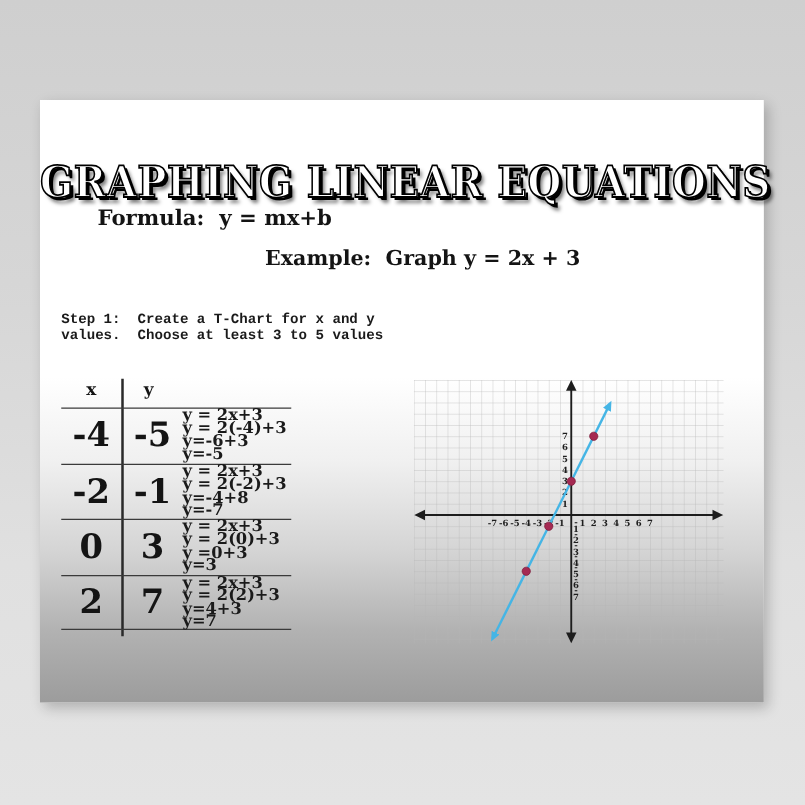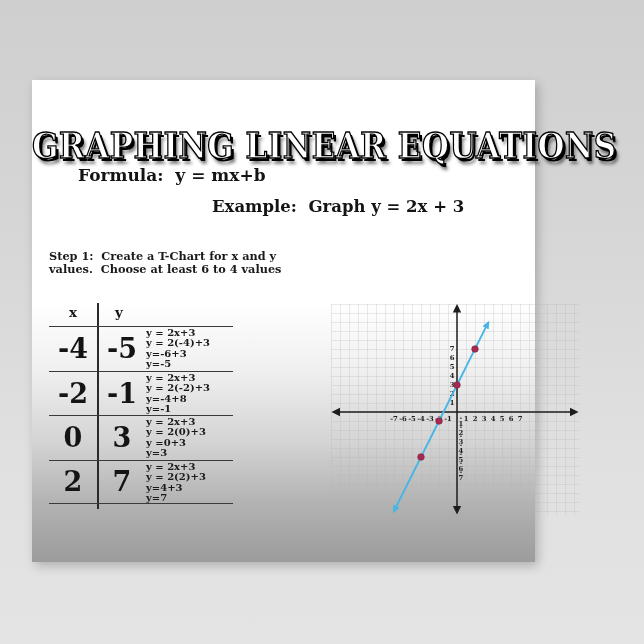--- a/index.html
+++ b/index.html
@@ -1,58 +1,58 @@
 <!DOCTYPE html>
 <html><head>
 <meta charset="utf-8">
 <style>
   html,body{margin:0;padding:0;}
   .stage{position:relative;width:644px;height:644px;overflow:hidden;
     background:linear-gradient(180deg,#cfcfcf 0%,#d6d6d6 35%,#e0e0e0 70%,#e4e4e4 100%);
     font-family:"DejaVu Serif",serif;}
-  .poster{position:absolute;left:32px;top:80px;width:503px;height:482px;
+  .poster{position:absolute;left:32px;top:80px;width:579px;height:482px;
     background:linear-gradient(180deg,#ffffff 0%,#ffffff 46%,#f0f0f0 60%,#d4d4d4 75%,#b2b2b2 88%,#9c9c9c 100%);
     box-shadow:3px 4px 10px rgba(0,0,0,0.22);}
   .title{position:absolute;top:46px;left:0;width:100%;text-align:center;
     font-weight:bold;font-size:31px;letter-spacing:0.5px;color:#ffffff;
     -webkit-text-stroke:1.25px #000;
     text-shadow:2.5px 2.5px 0 #000, 4px 4.5px 3px rgba(0,0,0,0.5);
     transform:scaleY(1.12);transform-origin:center top;white-space:pre;}
   .formula{position:absolute;left:46px;top:85px;font-size:17px;font-weight:bold;color:#141414;white-space:pre;text-align:right;}
   .example{position:absolute;left:180px;top:117px;font-size:16.5px;font-weight:bold;color:#141414;white-space:pre;}
   .steptext{position:absolute;top:170px;font-size:11.3px;line-height:13px;font-weight:bold;color:#1a1a1a;}
-  .steptext div{white-space:pre;}
+  .steptext div{white-space:pre;font-family:Liberation Mono, monospace;}
   .step1{left:17px;width:270px;}
   .step2{left:317px;width:250px;}
   
   .vline{position:absolute;left:65px;top:223px;width:1.6px;height:206px;background:#2a2a2a;}
   .hline{position:absolute;left:17px;width:184px;height:1.6px;background:#3a3a3a;}
   .thead{position:absolute;top:224px;font-size:13.5px;font-weight:bold;color:#141414;text-align:center;}
   .trow{position:absolute;left:0;width:230px;}
   .cellnum{position:absolute;top:0;height:100%;display:flex;align-items:center;justify-content:center;
     font-size:27px;font-weight:bold;color:#141414;}
   .cx{left:17px;width:48px;}
   .cy{left:67px;width:46px;}
-  .work{position:absolute;left:114px;top:1px;font-size:10px;line-height:10.3px;font-weight:bold;color:#1a1a1a;}
+  .work{position:absolute;left:114px;top:1px;font-size:13px;line-height:10.3px;font-weight:bold;color:#1a1a1a;}
   .work div{white-space:pre;}
   .graph{position:absolute;left:299px;top:224px;}
 </style>
 </head>
 <body>
 
 <div class="stage">
   <div class="poster">
 
     <div class="title">GRAPHING LINEAR EQUATIONS</div>
     <div class="formula">Formula:  y = mx+b</div>
     <div class="example">Example:  Graph y = 2x + 3</div>
 
     <div class="steptext step1">
       <div>Step 1:  Create a T-Chart for x and y</div>
-      <div>values.  Choose at least 6 to 4 values</div>
+      <div>values.  Choose at least 3 to 5 values</div>
     </div>
 
     <div>
       <div class="thead" style="left:17px;width:48px;">x</div>
       <div class="thead" style="left:67px;width:40px;">y</div>
       <div class="vline"></div>
       <div class="hline" style="top:245.5px;"></div>
       <div class="hline" style="top:290.5px;"></div>
       <div class="hline" style="top:334.5px;"></div>
       <div class="hline" style="top:379.5px;"></div>
@@ -68,21 +68,21 @@
           <div>y=-5</div>
         </div>
       </div>
       <div class="trow" style="top:292px;height:42px;">
         <div class="cellnum cx">-2</div>
         <div class="cellnum cy">-1</div>
         <div class="work">
           <div>y = 2x+3</div>
           <div>y = 2(-2)+3</div>
           <div>y=-4+8</div>
-          <div>y=-1</div>
+          <div>y=-7</div>
         </div>
       </div>
       <div class="trow" style="top:336px;height:43px;">
         <div class="cellnum cx">0</div>
         <div class="cellnum cy">3</div>
         <div class="work">
           <div>y = 2x+3</div>
           <div>y = 2(0)+3</div>
           <div>y =0+3</div>
           <div>y=3</div>

